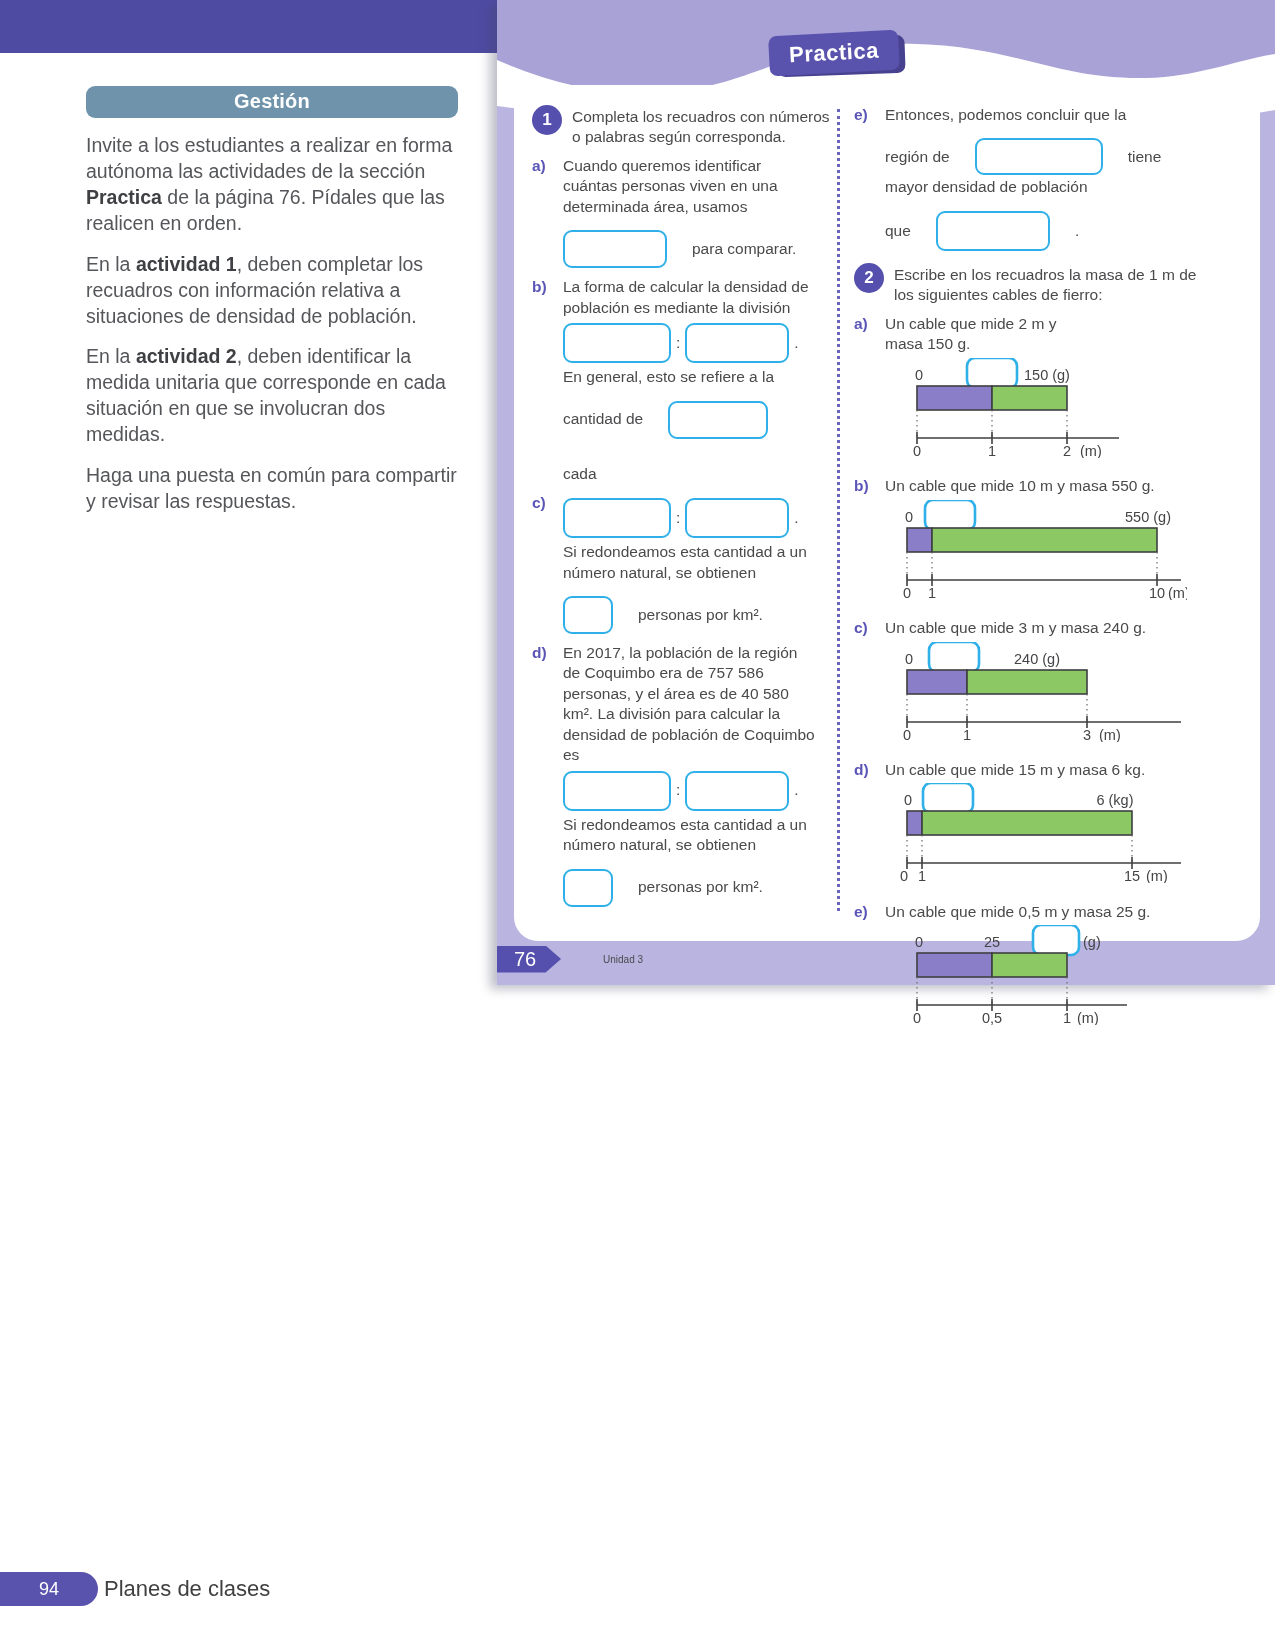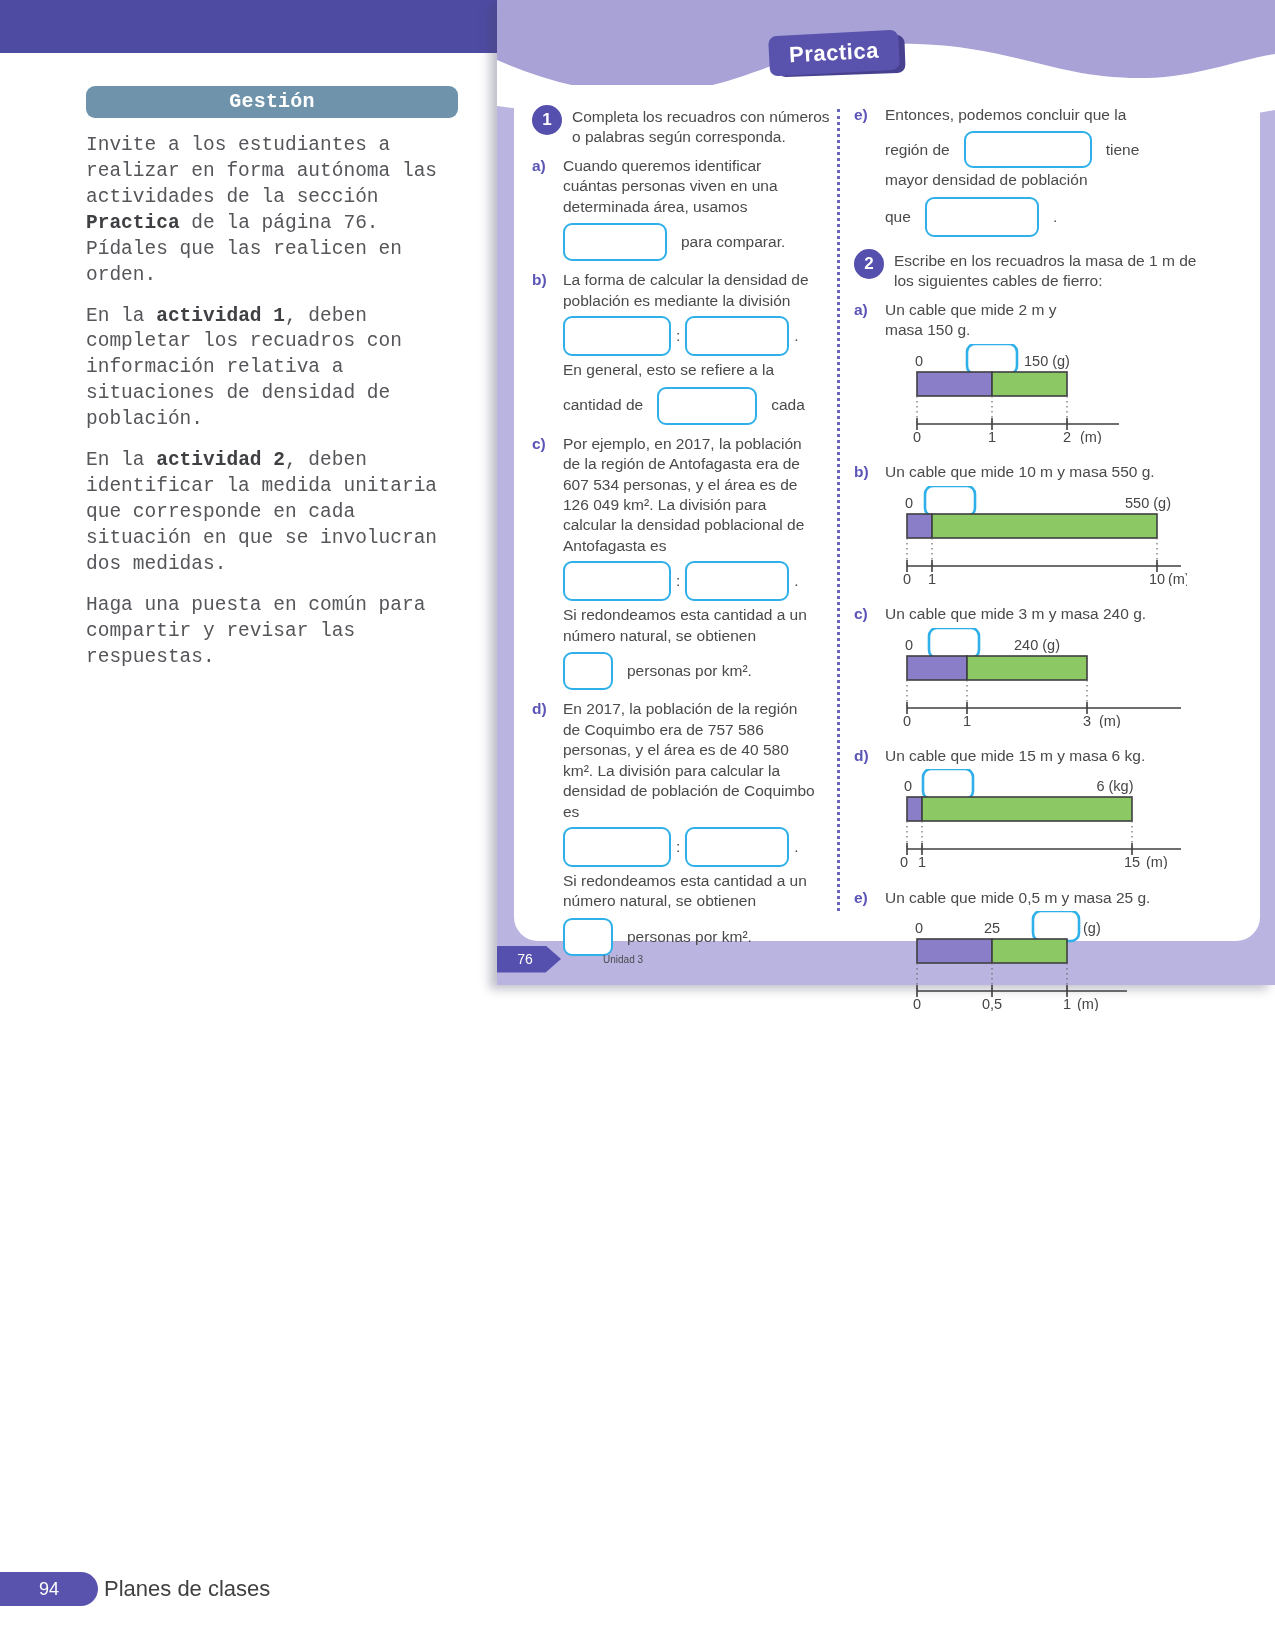--- a/index.html
+++ b/index.html
@@ -3,21 +3,21 @@
 <meta charset="utf-8">
 <style>
   html,body{margin:0;padding:0;}
   body{
     width:1275px;height:1650px;position:relative;background:#ffffff;
     font-family:"Liberation Sans",sans-serif;color:#4a4a4c;overflow:hidden;
   }
   
   .topbar{position:absolute;left:0;top:0;width:497px;height:53px;background:#4e4ba3;}
   
-  .leftcol{position:absolute;left:86px;top:86px;width:372px;font-family:Liberation Mono, monospace;}
+  .leftcol{position:absolute;left:86px;top:86px;width:372px;}
   .gestion-head{
     background:#6e93ab;color:#fff;border-radius:9px;text-align:center;
     font-weight:bold;font-size:20px;padding:4px 0 5px;letter-spacing:.2px;
   }
   .leftcol p{font-size:19.5px;line-height:1.33;color:#55565a;margin:15px 0 0;}
   .leftcol b{color:#3f4043;}
   
   .page{
     position:absolute;left:497px;top:0;width:778px;height:985px;background:#bab4e0;
     box-shadow:-7px 4px 10px rgba(70,70,100,.35);
@@ -53,27 +53,27 @@
   .acthead .t{font-size:15.5px;line-height:1.32;}
   .item{display:flex;gap:7px;margin:7px 0 0;}
   .ltr{flex:none;width:24px;color:#5b55b6;font-weight:bold;font-size:15.5px;line-height:1.32;}
   .cnt{flex:1;font-size:15.5px;line-height:1.32;max-width:252px;}
   .col2 .cnt{max-width:330px;}
   .abox{
     display:inline-block;border:2.5px solid #2fb0e8;border-radius:9px;background:#fff;
     vertical-align:middle;
   }
   .boxrow{margin:5px 0 4px;display:flex;align-items:center;gap:5px;}
-  .lineb{margin:6px 0 2px;display:flex;align-items:center;gap:14px;flex-wrap:wrap;}
+  .lineb{margin:13px 0 2px;display:flex;align-items:center;gap:25px;flex-wrap:wrap;}
   .diag{margin:3px 0 6px 2px;}
   .diag text{font-size:14.5px;fill:#454548;}
   
   .mini-footer{position:absolute;left:0;top:945px;height:28px;display:flex;align-items:center;z-index:3;}
   .mini-badge{
-    width:64px;height:27px;background:#554fae;color:#fff;font-size:14px;
+    width:64px;height:27px;background:#554fae;color:#fff;font-size:20px;
     display:flex;align-items:center;justify-content:center;
     clip-path:polygon(0 0,76% 0,100% 50%,76% 100%,0 100%);padding-right:8px;box-sizing:border-box;
   }
   .mini-label{margin-left:42px;font-size:10px;color:#4a4a4c;}
   
   .footer{position:absolute;left:0;top:1572px;height:34px;display:flex;align-items:center;}
   .footer-badge{
     width:98px;height:34px;background:#5a53ae;color:#fff;font-size:18px;
     border-radius:0 17px 17px 0;display:flex;align-items:center;justify-content:center;
     padding-left:0;box-sizing:border-box;
@@ -143,21 +143,20 @@
             <span>cantidad de</span>
             <span class="abox" style="width:96px;height:34px;"></span>
             <span>cada</span>
           </div>
         </div>
       </div>
 
       <div class="item">
         <div class="ltr">c)</div>
         <div class="cnt">
-          <span>Por ejemplo, en 2017, la población de la región de Antofagasta era de 607 534 personas, y el área es de 126 049 km². La división para calcular la densidad poblacional de Antofagasta es</span>
           <div class="boxrow">
             <span class="abox" style="width:104px;height:36px;"></span>
             <span>:</span>
             <span class="abox" style="width:100px;height:36px;"></span>
             <span>.</span>
           </div>
           <span>Si redondeamos esta cantidad a un número natural, se obtienen</span>
           <div class="lineb">
             <span class="abox" style="width:46px;height:34px;"></span>
             <span>personas por km².</span>

